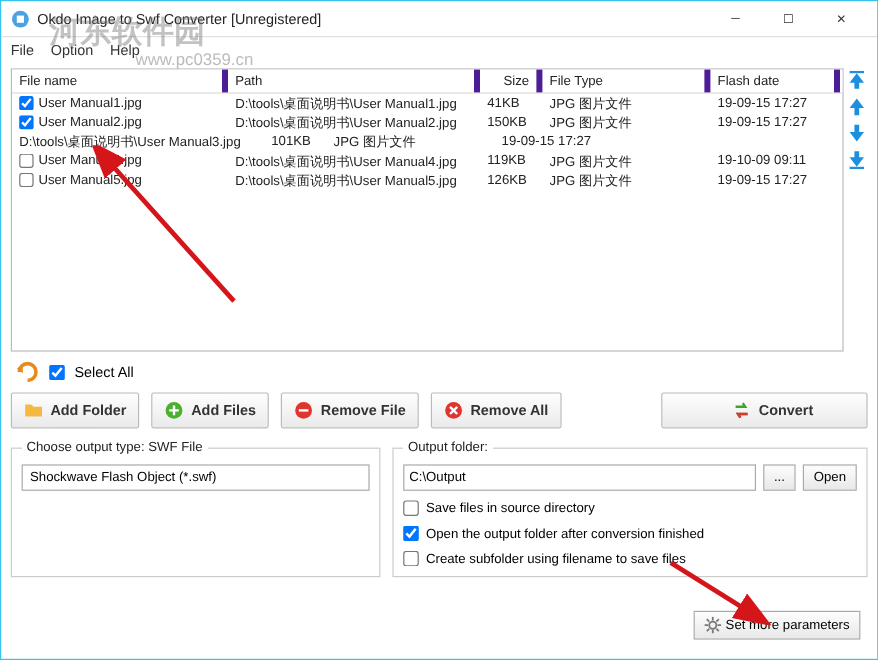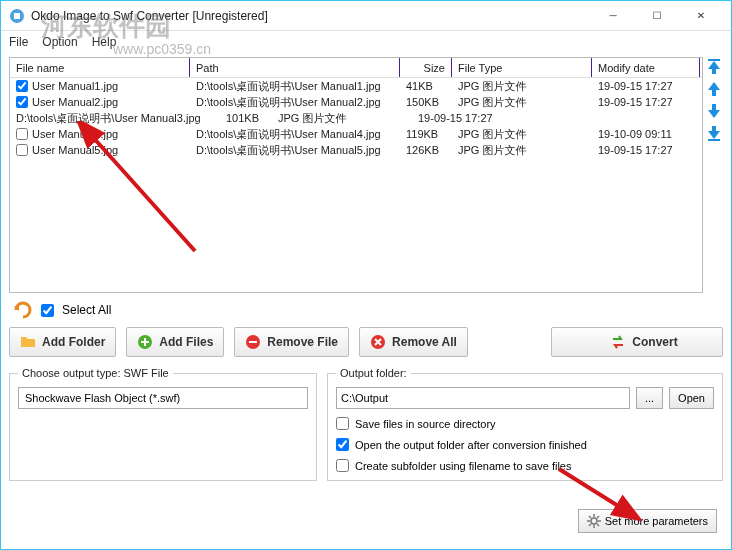--- a/index.html
+++ b/index.html
@@ -9,21 +9,21 @@
 .titlebar .title { flex: 1; font-size: 12px; color: #222; }
 .winbtns { display: flex; gap: 0; }
 .winbtn { width: 44px; height: 28px; display: flex; align-items: center; justify-content: center; font-family: "Segoe UI Symbol", sans-serif; font-size: 10px; color: #333; cursor: pointer; }
 .watermark { position: absolute; top: 8px; left: 40px; font-size: 26px; color: rgba(120,120,120,0.45); font-weight: bold; font-family: "Microsoft YaHei"; pointer-events: none; z-index: 5; }
 .watermark2 { position: absolute; top: 40px; left: 112px; font-size: 14px; color: rgba(120,120,120,0.5); pointer-events: none; z-index: 5; }
 .menubar { height: 22px; display: flex; align-items: center; padding: 0 8px; gap: 14px; color: #333; }
 .menubar span { cursor: pointer; }
 .content { padding: 4px 8px 8px 8px; }
 .filelist { border: 1px solid #bbb; height: 236px; background: #fff; position: relative; margin-right: 20px; }
 .list-header { display: flex; background: #fff; border-bottom: 1px solid #ddd; height: 20px; }
-.list-header > div { border-right: 1px solid #4c1d95; padding: 2px 6px; font-size: 11px; color: #222; display: flex; align-items: center; }
+.list-header > div { border-right: 5px solid #4c1d95; padding: 2px 6px; font-size: 11px; color: #222; display: flex; align-items: center; }
 .col-name { width: 180px; }
 .col-path { width: 210px; }
 .col-size { width: 52px; justify-content: flex-end; }
 .col-type { width: 140px; }
 .col-date { width: 108px; }
 .list-body { }
 .row { display: flex; height: 16px; align-items: center; font-size: 11px; color: #222; }
 .row > div { padding: 0 6px; overflow: hidden; white-space: nowrap; }
 .row .col-name { display: flex; align-items: center; gap: 4px; }
 .row input[type=checkbox] { width: 12px; height: 12px; margin: 0; }
@@ -74,21 +74,21 @@
   <span>Help</span>
 </div>
 
 <div class="content">
   <div class="filelist">
     <div class="list-header">
       <div class="col-name">File name</div>
       <div class="col-path">Path</div>
       <div class="col-size">Size</div>
       <div class="col-type">File Type</div>
-      <div class="col-date">Modify date</div>
+      <div class="col-date">Flash date</div>
     </div>
     <div class="list-body" id="list-body">
         <div class="row">
           <div class="col-name">
             <input type="checkbox" checked="" style=""> 
             <span>User Manual1.jpg</span>
           </div>
           <div class="col-path">D:\tools\桌面说明书\User Manual1.jpg</div>
           <div class="col-size">41KB</div>
           <div class="col-type">JPG 图片文件</div>

